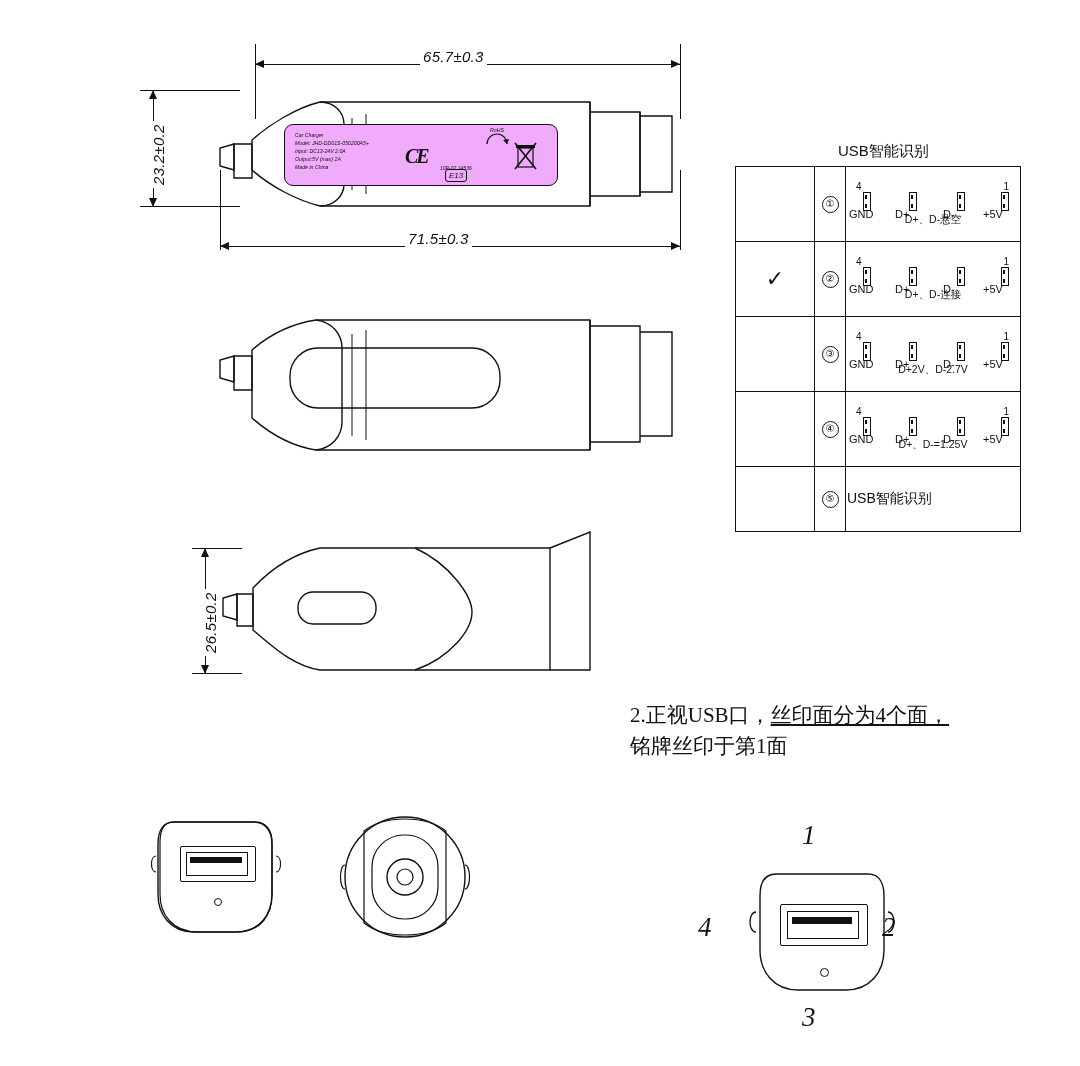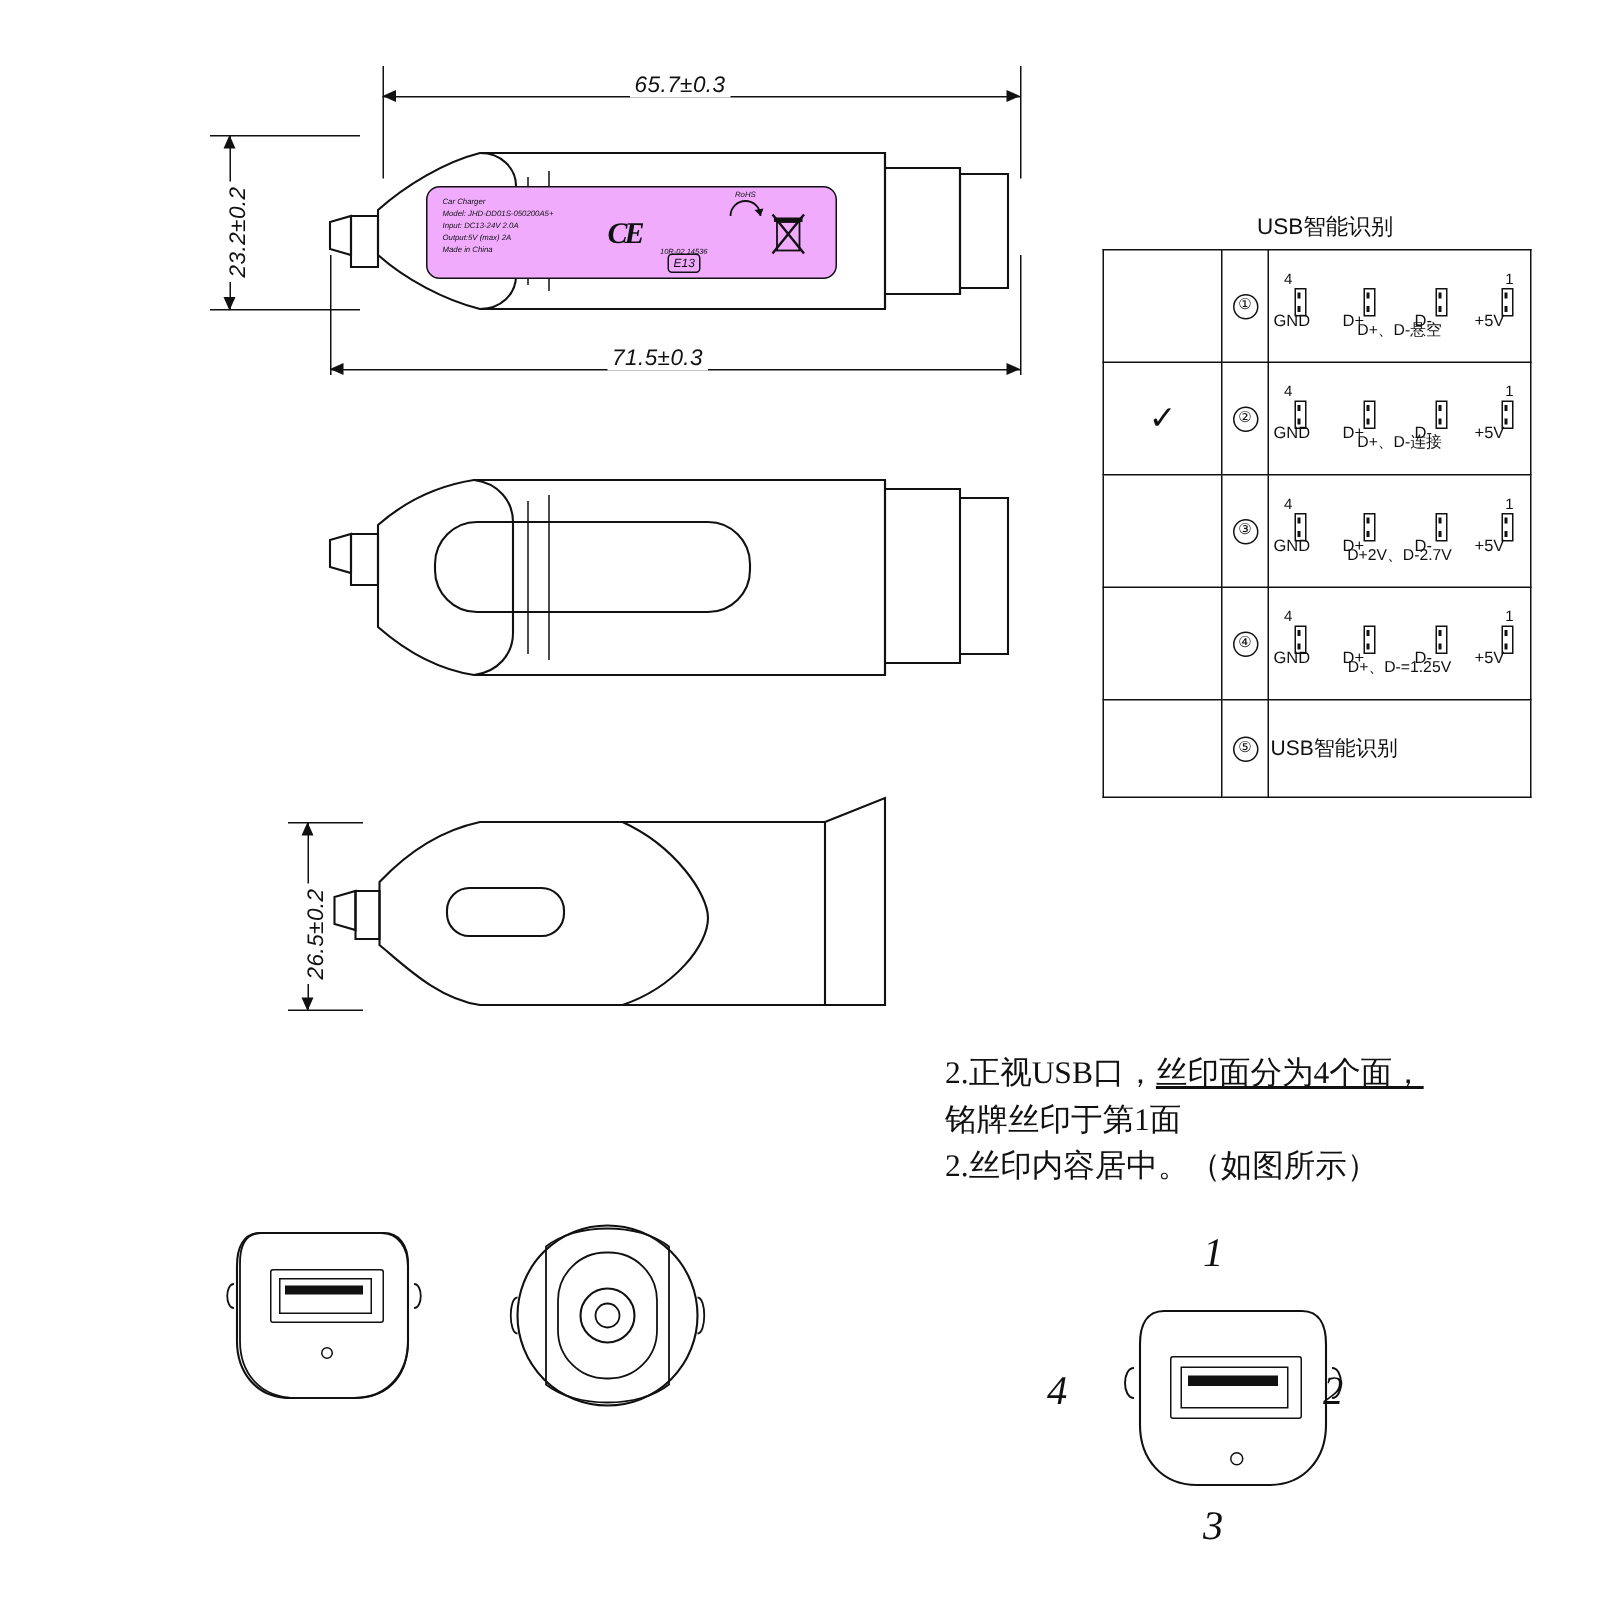--- a/index.html
+++ b/index.html
@@ -337,21 +337,20 @@
     <td style="text-align:left;font-size:14px;">
       <span>USB智能识别</span>
     </td>
   </tr>
 </tbody>
   </table>
 
 <div class="notes" style="left:630px;top:700px;width:420px;">
   <span>2.正视USB口，</span><u>丝印面分为4个面，</u><br>
   <span>铭牌丝印于第1面</span><br>
-  <span>2.丝印内容居中。（如图所示）</span>
 </div>
 
 <div class="abs" style="left:680px;top:820px;width:280px;height:240px;">
   <div class="facenum" style="left:122px;top:0px;">1</div>
   <div class="facenum" style="left:202px;top:92px;">2</div>
   <div class="facenum" style="left:122px;top:182px;">3</div>
   <div class="facenum" style="left:18px;top:92px;">4</div>
 
   <svg width="160" height="140" style="position:absolute;left:62px;top:44px;">
     <path d="M34,10 C22,10 18,20 18,32 L18,86 C18,108 32,126 56,126 L104,126 C128,126 142,108 142,86 L142,32 C142,20 138,10 126,10 Z" fill="none" stroke="#111" stroke-width="1.4"></path>

